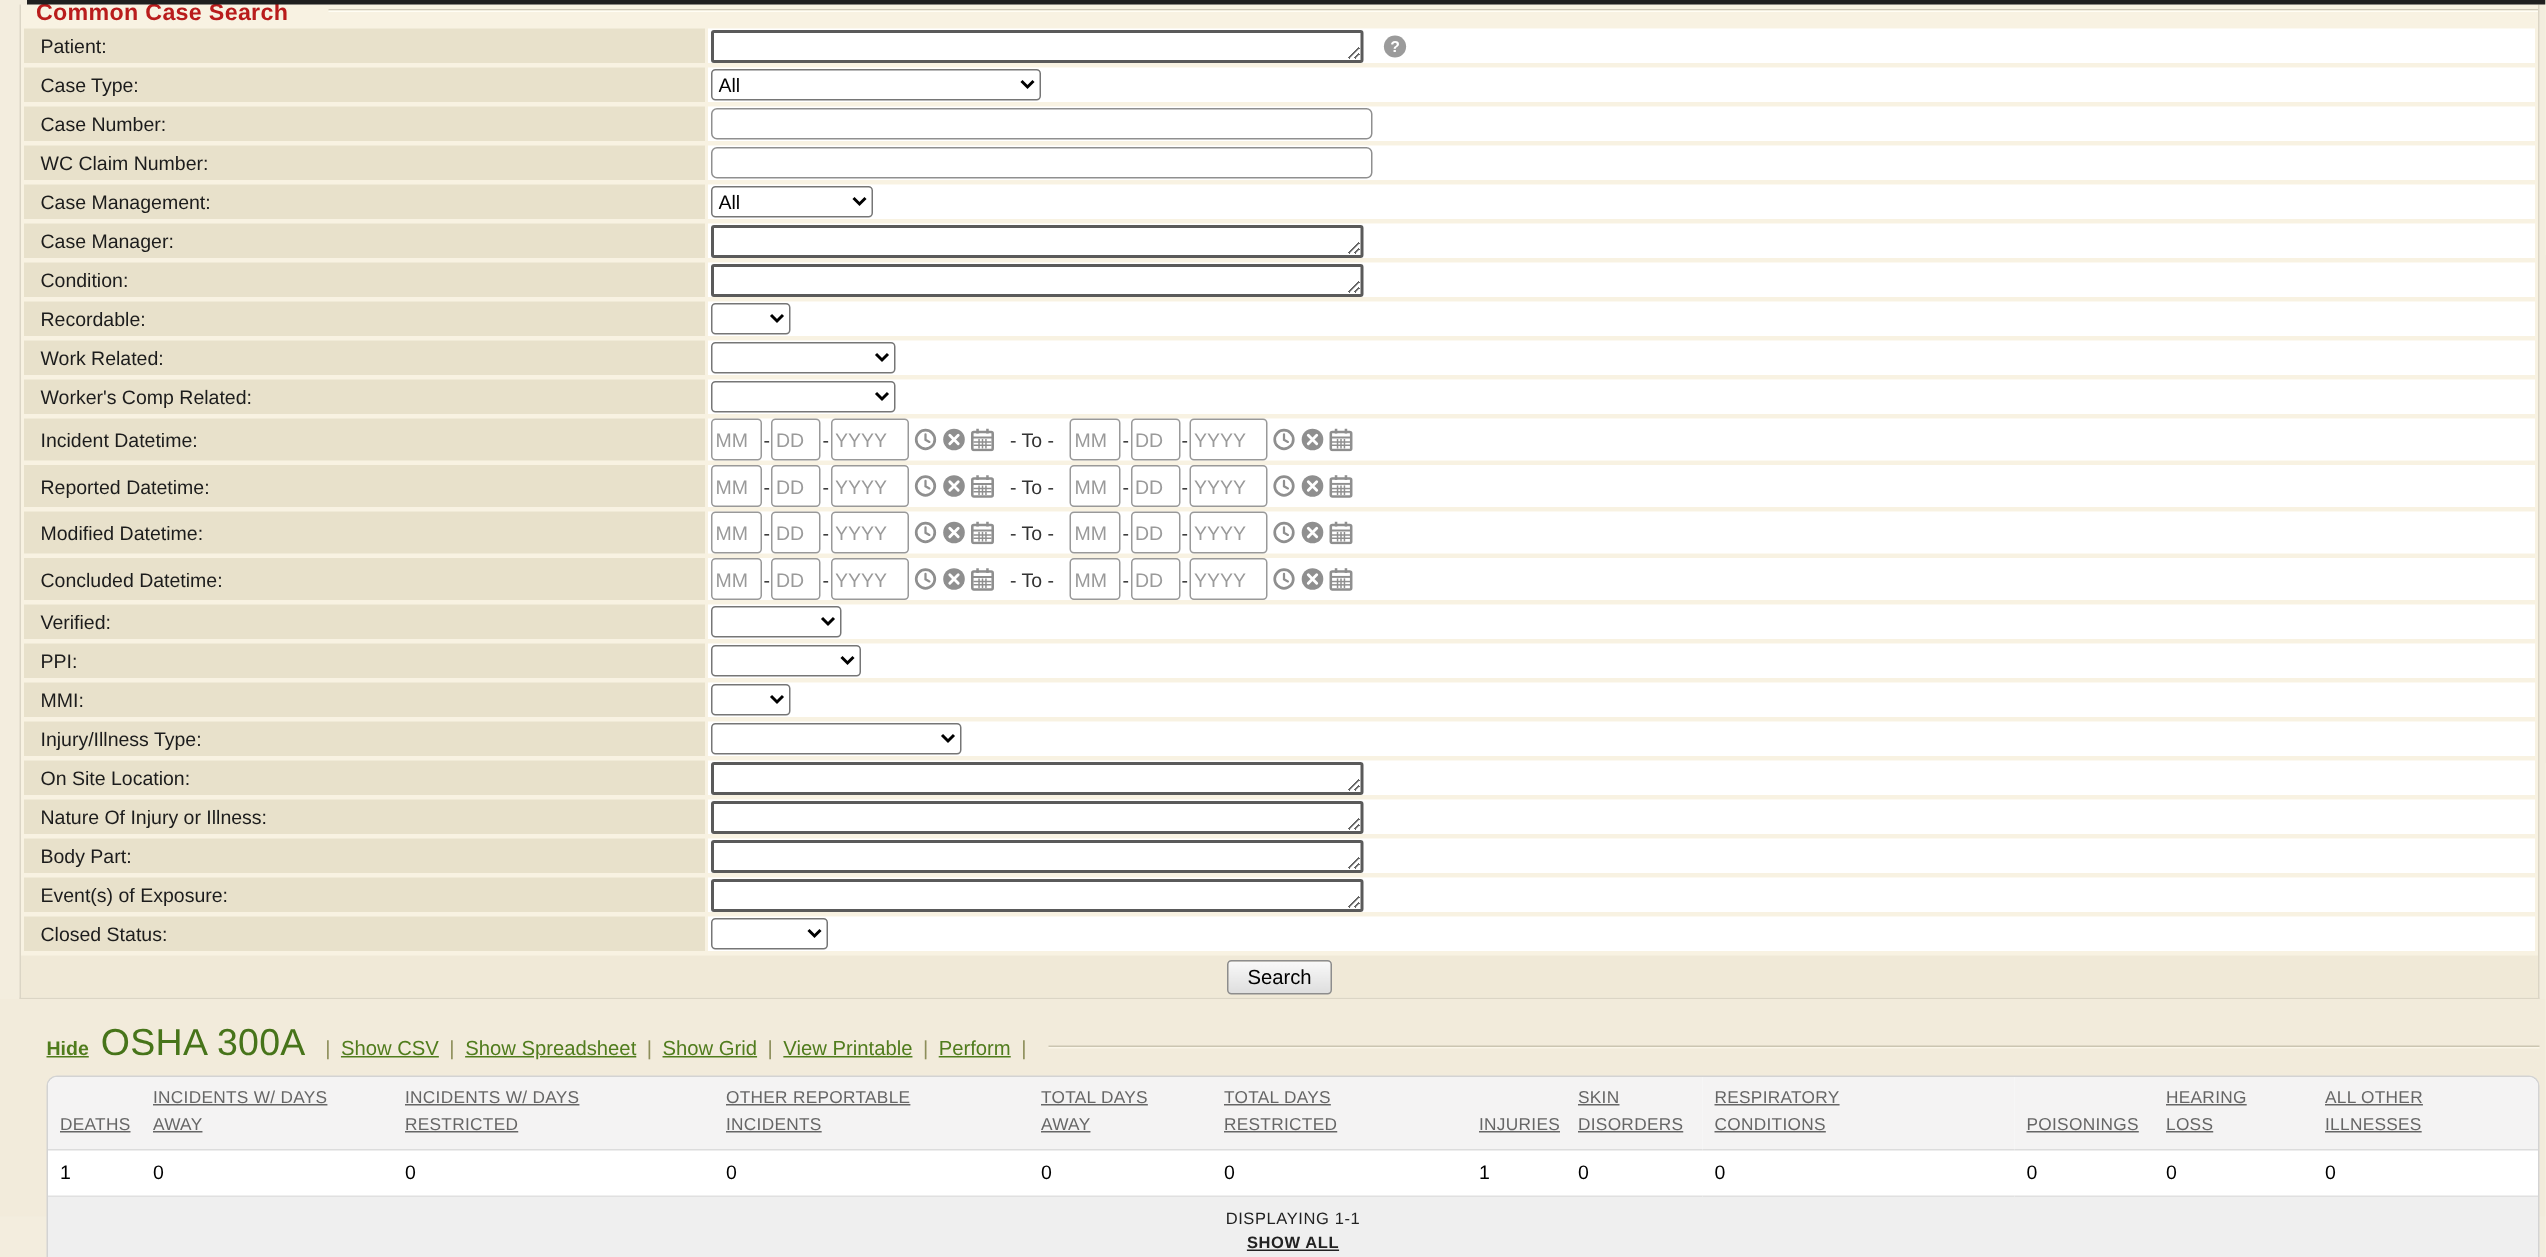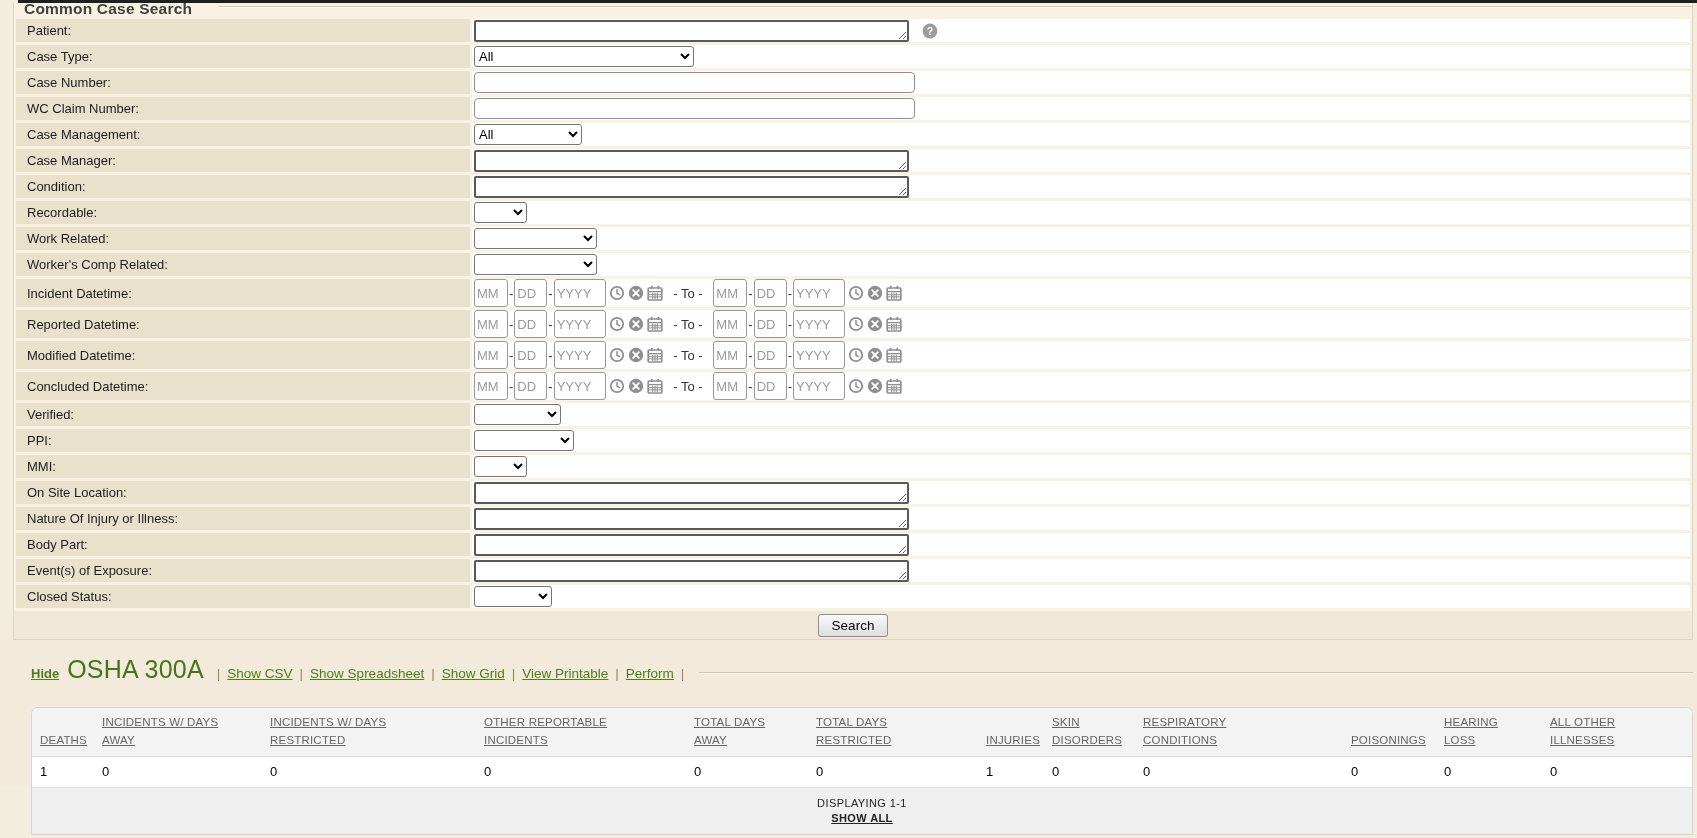--- a/index.html
+++ b/index.html
@@ -22,21 +22,21 @@
     border:1px solid #dbd5c5;
     border-top:none;
     padding-top:13px;
   }
   .panel-topborder {
     position:absolute; top:3px; left:205px; right:0;
     border-top:1px solid #cfc9b8; border-bottom:1px solid #fffdf4;
   }
   .legend {
     position:absolute; top:-3px; left:6px; padding:0 4px;
-    font-size:15.5px; font-weight:bold; color:#404040; letter-spacing:.2px;
+    font-size:15.5px; font-weight:bold; color:#b91c1c; letter-spacing:.2px;
     white-space:nowrap;
   }
   table.form { width:100%; border-collapse:separate; border-spacing:2px 3px; table-layout:fixed; }
   table.form td { height:23px; vertical-align:middle; }
   td.flabel { width:454px; background:#e8e1cb; padding-left:11px; color:#1c1c1c; }
   td.ffield { background:#ffffff; padding-left:2px; }
   .ffield .ctlwrap { display:flex; align-items:center; }
 
   textarea.ta {
     height:22px; border:2px solid #5a5a5a; border-radius:2px;
@@ -68,21 +68,21 @@
     height:28px; background:#f0e9d7; display:flex; align-items:center; justify-content:center;
   }
   button.searchbtn {
     font-family:"Liberation Sans",sans-serif; font-size:13.5px; color:#000;
     background:linear-gradient(#f9f9f9,#dedede);
     border:1px solid #8d8d8d; border-radius:3px; padding:2px 13px; height:23px; cursor:pointer;
   }
 
   
   .osha { background:#f2ebdb; padding:15px 4px 0 31px; height:145px; }
-  .oshahead { display:flex; align-items:baseline; white-space:nowrap; margin-bottom:23px; }
+  .oshahead { display:flex; align-items:baseline; white-space:nowrap; margin-bottom:7px; }
   a.hidelink { font-size:13px; font-weight:bold; color:#507c1d; text-decoration:underline; cursor:pointer; }
   .oshatitle { font-size:25px; font-weight:normal; color:#47741a; margin:0 6px 0 8px; letter-spacing:.2px; }
   .pipe { color:#8d8e5a; margin:0 7px; font-size:13.5px; }
   a.oshalink { font-size:13.5px; color:#507c1d; text-decoration:underline; cursor:pointer; }
   .headline { flex:1; margin-left:8px; border-top:1px solid #cbc5b1; border-bottom:1px solid #faf5e8; transform:translateY(-4px); }
 
   .grid {
     background:#fff; border:1px solid #d3d3d3; border-radius:7px 7px 0 0;
     overflow:hidden; width:1662px;
   }
@@ -483,20 +483,28 @@
             <div class="ctlwrap">
               <select class="sel" style="width: 100px;"><option>&nbsp;</option></select>
             </div>
           </td>
         </tr>
         <tr>
           <td class="flabel">MMI:</td>
           <td class="ffield">
             <div class="ctlwrap">
               <select class="sel" style="width: 53px;"><option>&nbsp;</option></select>
+            </div>
+          </td>
+        </tr>
+        <tr>
+          <td class="flabel">Injury/Illness Type:</td>
+          <td class="ffield">
+            <div class="ctlwrap">
+              <select class="sel" style="width: 167px;"><option>&nbsp;</option></select>
             </div>
           </td>
         </tr>
         <tr>
           <td class="flabel">On Site Location:</td>
           <td class="ffield">
             <div class="ctlwrap">
               <textarea class="ta" rows="1" style="width: 435px;"></textarea>
             </div>
           </td>

